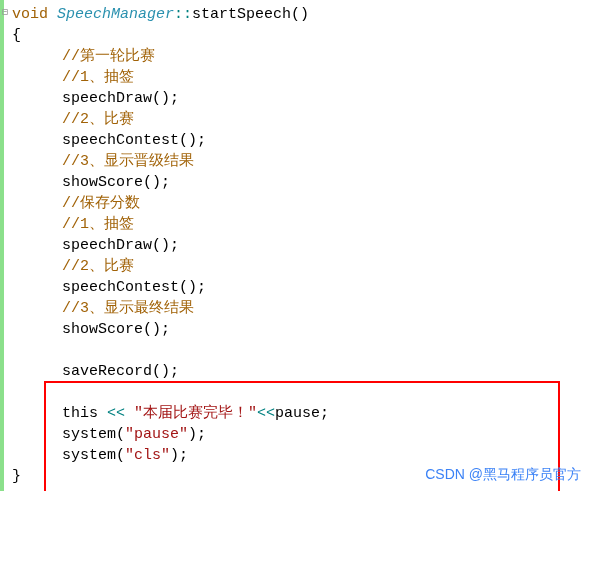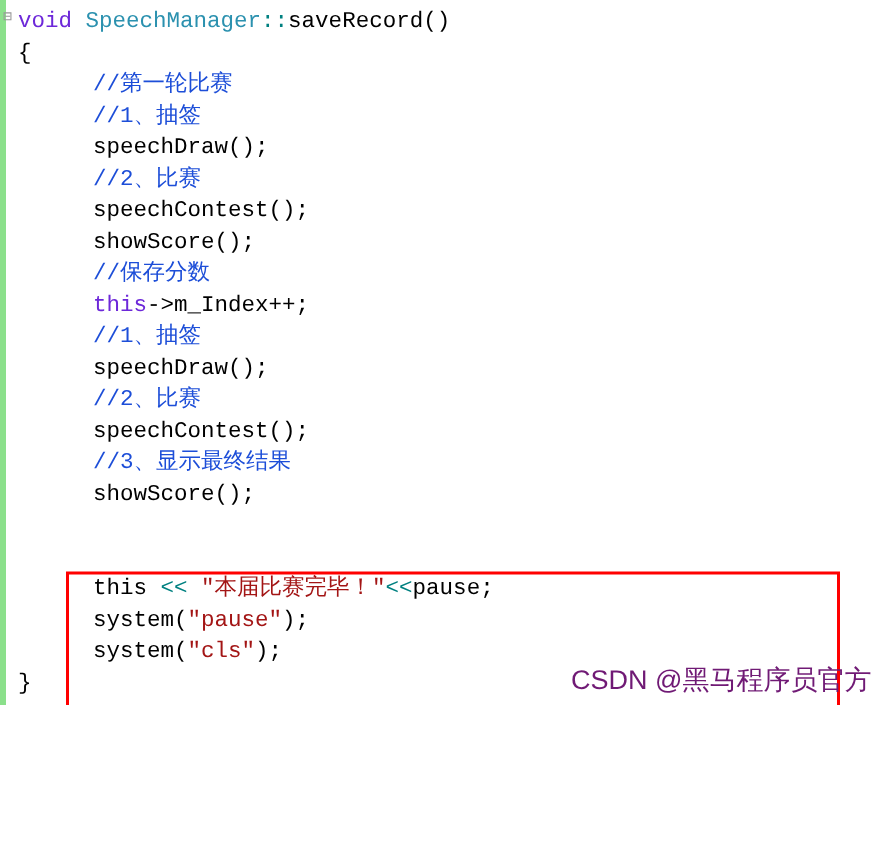--- a/index.html
+++ b/index.html
@@ -14,75 +14,76 @@
     position: relative;
     padding: 4px 2px 4px 8px;
     line-height: 21px;
     border-left: 4px solid #8be08b;
   }
   .line {
     white-space: pre;
   }
   .i1 { padding-left: 0; }
   .i2 { padding-left: 50px; }
-  .kw { color: #6d28d9; }
-  .cls { color: #2b91af; }
+  .kw { color: #a16207; }
+  .cls { color: #2b91af; font-style: italic; }
   .fn { color: #000; }
   .op { color: #008080; }
-  .cm { color: #1d4ed8; }
+  .cm { color: #a16207; }
   .str { color: #a31515; }
   .highlight-box {
     position: absolute;
     border: 2px solid #ff0000;
     left: 40px;
     width: 512px;
     pointer-events: none;
   }
   .watermark {
     position: absolute;
     right: 14px;
     bottom: 6px;
-    color: #701a75;
+    color: #3b82f6;
     font-family: Arial, sans-serif;
-    font-size: 18px;
+    font-size: 14px;
   }
   .collapse-mark {
     position: absolute;
     left: -2px;
     top: 2px;
     color: #999;
     font-size: 10px;
   }
 </style>
 </head>
 <body>
 
 <div class="code-block">
   <span class="collapse-mark">⊟</span>
 
-  <div class="line i1"><span class="kw">void</span> <span class="cls">SpeechManager</span><span class="op">::</span><span class="fn">saveRecord</span><span>()</span></div>
+  <div class="line i1"><span class="kw">void</span> <span class="cls">SpeechManager</span><span class="op">::</span><span class="fn">startSpeech</span><span>()</span></div>
   <div class="line i1"><span>{</span></div>
 
   <div class="line i2"><span class="cm">//第一轮比赛</span></div>
   <div class="line i2"><span class="cm">//1、抽签</span></div>
   <div class="line i2"><span>speechDraw();</span></div>
   <div class="line i2"><span class="cm">//2、比赛</span></div>
   <div class="line i2"><span>speechContest();</span></div>
+  <div class="line i2"><span class="cm">//3、显示晋级结果</span></div>
   <div class="line i2"><span>showScore();</span></div>
   <div class="line i2"><span class="cm">//保存分数</span></div>
-  <div class="line i2"><span class="kw">this</span><span>-&gt;m_Index++;</span></div>
   <div class="line i2"><span class="cm">//1、抽签</span></div>
   <div class="line i2"><span>speechDraw();</span></div>
   <div class="line i2"><span class="cm">//2、比赛</span></div>
   <div class="line i2"><span>speechContest();</span></div>
   <div class="line i2"><span class="cm">//3、显示最终结果</span></div>
   <div class="line i2"><span>showScore();</span></div>
 
   <div class="line i2">&nbsp;</div>
 
+  <div class="line i2"><span>saveRecord();</span></div>
   <div class="line i2">&nbsp;</div>
   <div class="line i2"><span>this </span><span class="op">&lt;&lt;</span><span> </span><span class="str">"本届比赛完毕！"</span><span class="op">&lt;&lt;</span><span>pause;</span></div>
   <div class="line i2"><span>system(</span><span class="str">"pause"</span><span>);</span></div>
   <div class="line i2"><span>system(</span><span class="str">"cls"</span><span>);</span></div>
 
   <div class="line i1"><span>}</span></div>
 
   <div class="highlight-box" style="top:381px; height:153px;"></div>
 
   <div class="watermark">CSDN @黑马程序员官方</div>

